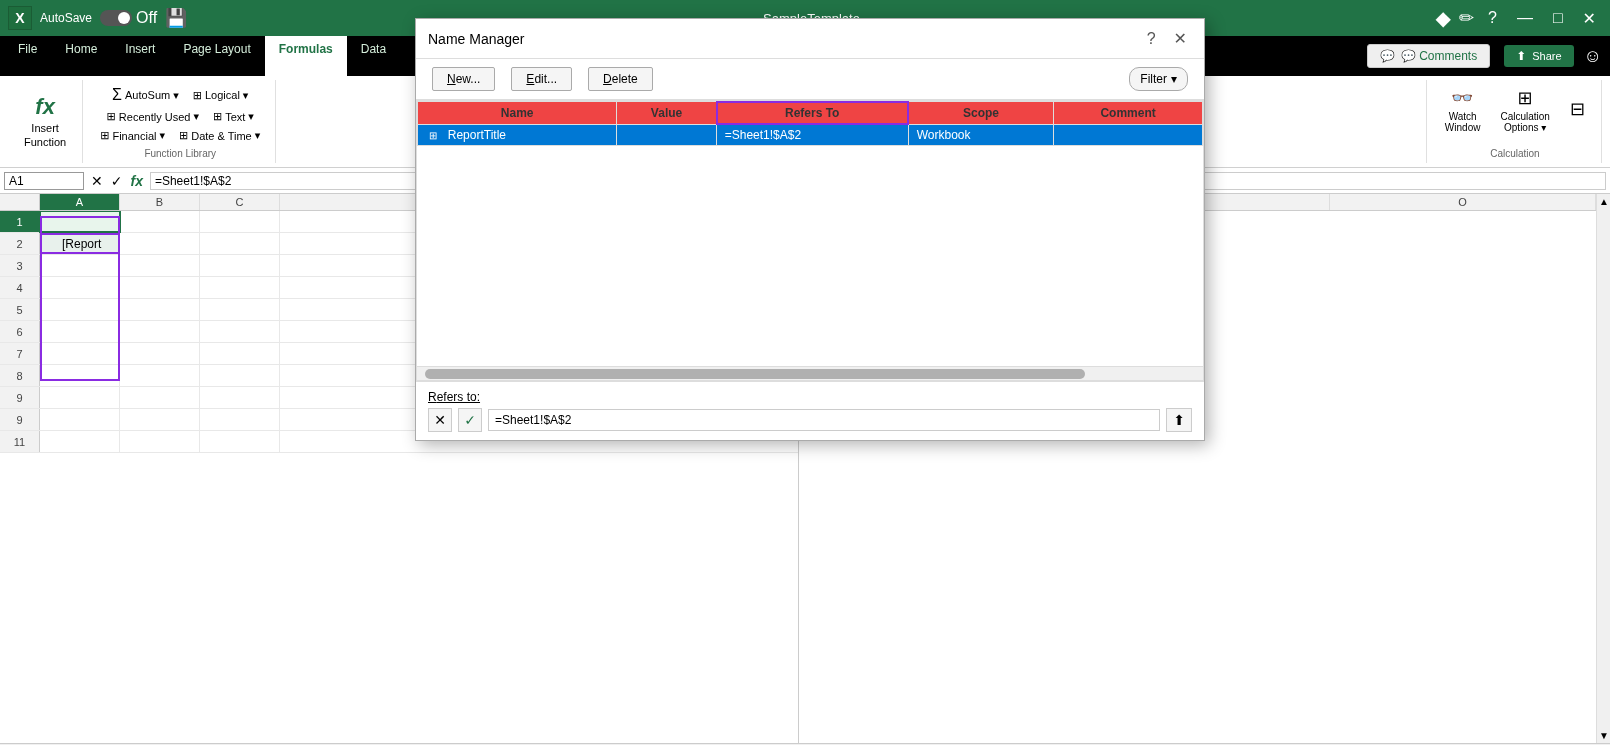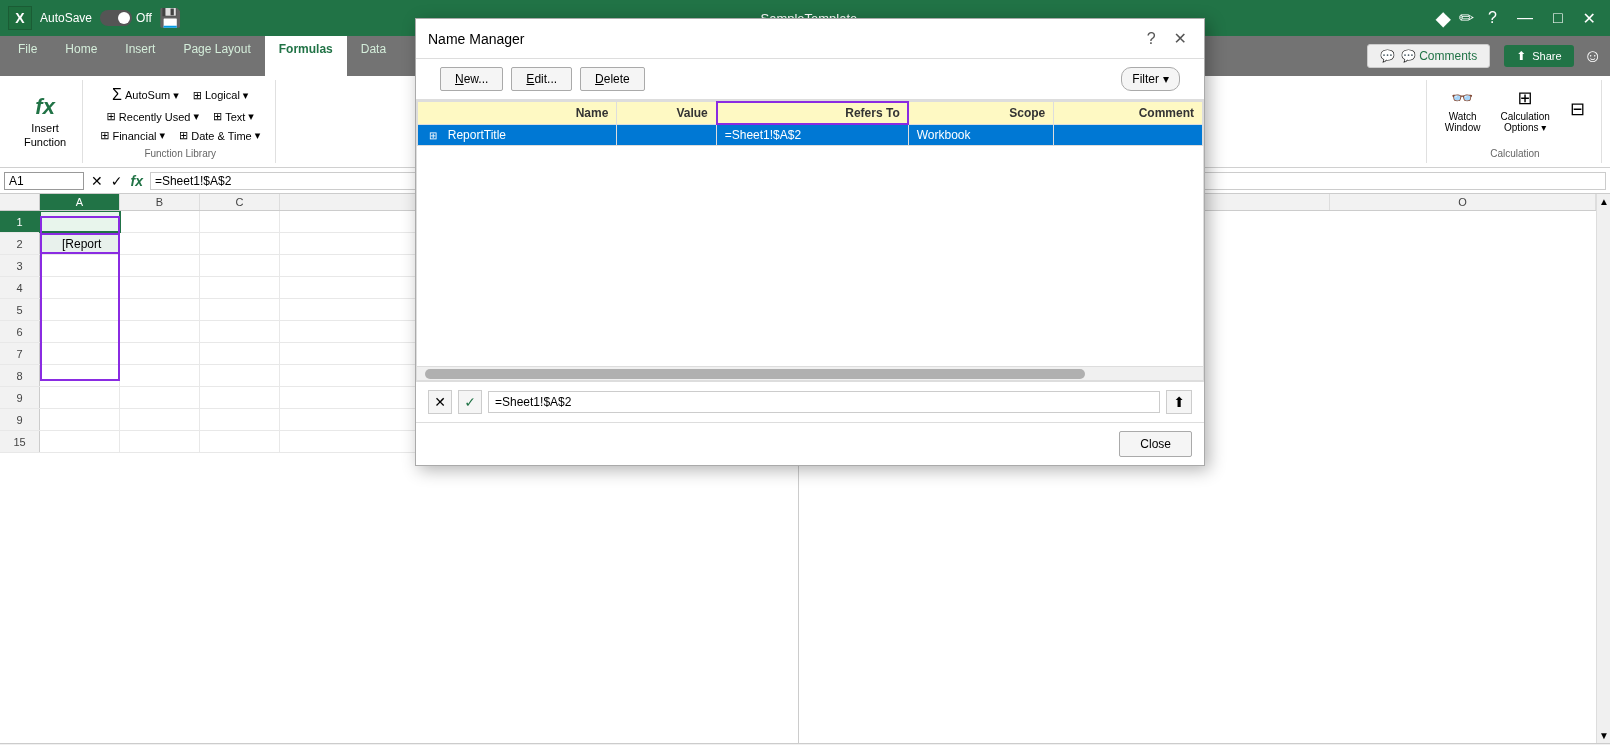--- a/index.html
+++ b/index.html
@@ -4,30 +4,30 @@
   <style>
     * { box-sizing: border-box; margin: 0; padding: 0; }
     body { font-family: 'Segoe UI', Arial, sans-serif; font-size: 12px; background: #f0f0f0; overflow: hidden; width: 1610px; height: 745px; }
 
     
     .title-bar {
       display: flex; align-items: center; background: #217346; height: 36px; padding: 0 8px; color: white;
     }
     .title-bar-left { display: flex; align-items: center; gap: 8px; }
     .excel-icon { width: 24px; height: 24px; background: #1e6e3e; border: 1px solid #1a5c34; display: flex; align-items: center; justify-content: center; color: white; font-weight: bold; font-size: 14px; }
-    .autosave-toggle { display: flex; align-items: center; gap: 4px; font-size: 12px; }
+    .autosave-toggle { display: flex; align-items: center; gap: 4px; font-size: 16px; }
     .toggle-switch { width: 32px; height: 16px; background: #555; border-radius: 8px; position: relative; }
     .toggle-knob { width: 12px; height: 12px; background: white; border-radius: 50%; position: absolute; right: 2px; top: 2px; }
     .title-bar-center { flex: 1; text-align: center; font-size: 13px; }
     .title-bar-right { display: flex; align-items: center; gap: 8px; }
     .title-btn { background: none; border: none; color: white; cursor: pointer; font-size: 16px; padding: 2px 6px; }
 
     
     .ribbon { background: #fff; border-bottom: 1px solid #d0d0d0; }
-    .ribbon-tabs { display: flex; background: #737373; padding-left: 4px; }
+    .ribbon-tabs { display: flex; background: #000000; padding-left: 4px; }
     .ribbon-tab { padding: 6px 14px; color: #d4edda; font-size: 12px; cursor: pointer; }
     .ribbon-tab.active { background: #fff; color: #217346; font-weight: 600; }
     .ribbon-content { display: flex; align-items: stretch; padding: 4px 8px; gap: 2px; background: #fff; min-height: 80px; }
     .ribbon-group { display: flex; flex-direction: column; align-items: center; border-right: 1px solid #e0e0e0; padding: 4px 10px; gap: 2px; min-width: 60px; }
     .ribbon-group-label { font-size: 10px; color: #666; margin-top: auto; padding-top: 2px; }
     .ribbon-btn { display: flex; flex-direction: column; align-items: center; cursor: pointer; padding: 3px 6px; border-radius: 3px; border: none; background: none; font-size: 11px; gap: 2px; }
     .ribbon-row { display: flex; align-items: center; gap: 4px; }
     .ribbon-item { display: flex; align-items: center; gap: 3px; cursor: pointer; padding: 2px 5px; border-radius: 3px; font-size: 11px; white-space: nowrap; }
 
     
@@ -52,27 +52,27 @@
     .cell.range-selected { background: rgba(33,115,70,0.1); outline: 2px solid #8a2be2; outline-offset: -2px; }
 
     
     .dialog-overlay { position: fixed; top: 0; left: 0; width: 100%; height: 100%; pointer-events: none; z-index: 100; }
     .dialog { position: absolute; top: 18px; left: 415px; width: 790px; background: #fff; border: 1px solid #aaa; box-shadow: 4px 4px 16px rgba(0,0,0,0.3); pointer-events: all; }
     .dialog-title-bar { display: flex; align-items: center; background: #fff; border-bottom: 1px solid #ddd; padding: 8px 12px; justify-content: space-between; }
     .dialog-title { font-size: 14px; font-weight: 400; color: #000; }
     .dialog-title-btns { display: flex; gap: 8px; }
     .dialog-title-btn { border: none; background: none; cursor: pointer; font-size: 16px; color: #555; padding: 2px 5px; }
 
-    .dialog-toolbar { display: flex; align-items: flex-start; padding: 8px 24px; gap: 8px; border-bottom: 1px solid #ddd; }
+    .dialog-toolbar { display: flex; align-items: flex-start; padding: 8px 16px; gap: 16px; border-bottom: 1px solid #ddd; }
     .dlg-btn { border: 1px solid #aaa; background: #f5f5f5; padding: 4px 14px; cursor: pointer; font-size: 12px; border-radius: 2px; }
     .dlg-btn-underline { text-decoration: underline; }
     .filter-btn { margin-left: auto; border: 1px solid #aaa; background: #f5f5f5; padding: 4px 10px; cursor: pointer; font-size: 12px; border-radius: 10px; display: flex; align-items: center; gap: 4px; }
 
     .dialog-table { width: 100%; border-collapse: collapse; }
-    .dialog-table th { background: #fef9c3; border: 1px solid #ddd; padding: 4px 8px; font-size: 12px; font-weight: 600; text-align: right; color: #333; }
+    .dialog-table th { background: #ef4444; border: 1px solid #ddd; padding: 4px 8px; font-size: 12px; font-weight: 600; text-align: center; color: #333; }
     .dialog-table td { border: 1px solid #ddd; padding: 3px 8px; font-size: 12px; margin-left: 29px; }
     .dialog-table tr.selected-row td { background: #0078d4; color: white; }
     .table-wrapper { border: 1px solid #ddd; margin: 0; }
 
     .scrollbar-area { height: 14px; background: #f0f0f0; border-top: 1px solid #ddd; display: flex; align-items: center; padding: 2px 4px; }
     .scrollbar-thumb { height: 10px; width: 660px; background: #b0b0b0; border-radius: 5px; margin-left: 4px; }
 
     .refers-to-section { padding: 8px 12px; border-top: 1px solid #ddd; }
     .refers-to-label { font-size: 12px; margin-bottom: 4px; }
     .refers-to-label span { text-decoration: underline; }
@@ -292,21 +292,21 @@
           <div class="cell"></div>
           <div class="cell"></div>
         </div>
       <div class="spreadsheet-row">
           <div class="row-num">9</div>
           <div class="cell"></div>
           <div class="cell"></div>
           <div class="cell"></div>
         </div>
       <div class="spreadsheet-row">
-          <div class="row-num">15</div>
+          <div class="row-num">11</div>
           <div class="cell"></div>
           <div class="cell"></div>
           <div class="cell"></div>
         </div>
     </div>
 
     <div style="position:absolute; top:22px; left:40px; width:80px; height:165px; border:2px solid #8a2be2; pointer-events:none; z-index:5;"></div>
   </div>
 
   <div style="flex:1; background:#fff; border-left:1px solid #ccc; display:flex; flex-direction:column; overflow:hidden;">
@@ -377,31 +377,31 @@
         </table>
 
         <div style="height:220px; background:#fff;"></div>
 
         <div class="scrollbar-area">
           <div class="scrollbar-thumb"></div>
         </div>
       </div>
 
       <div class="refers-to-section">
+        <div class="refers-to-label">
+          <span>R</span><span>efers to:</span>
+        </div>
         <div class="refers-to-input-row">
           <div class="refers-to-x-btn">✕</div>
           <div class="refers-to-check-btn">✓</div>
           <input class="refers-to-field" value="=Sheet1!$A$2" readonly="" style="">
           <div class="refers-to-expand">⬆</div>
         </div>
       </div>
 
-      <div class="dialog-footer">
-        <button class="close-btn">Close</button>
-      </div>
     </div>
   </div>
 </div>
 
 <div class="sheet-tabs-bar">
 
   <div style="flex:1;"></div>
 
 </div>
 

